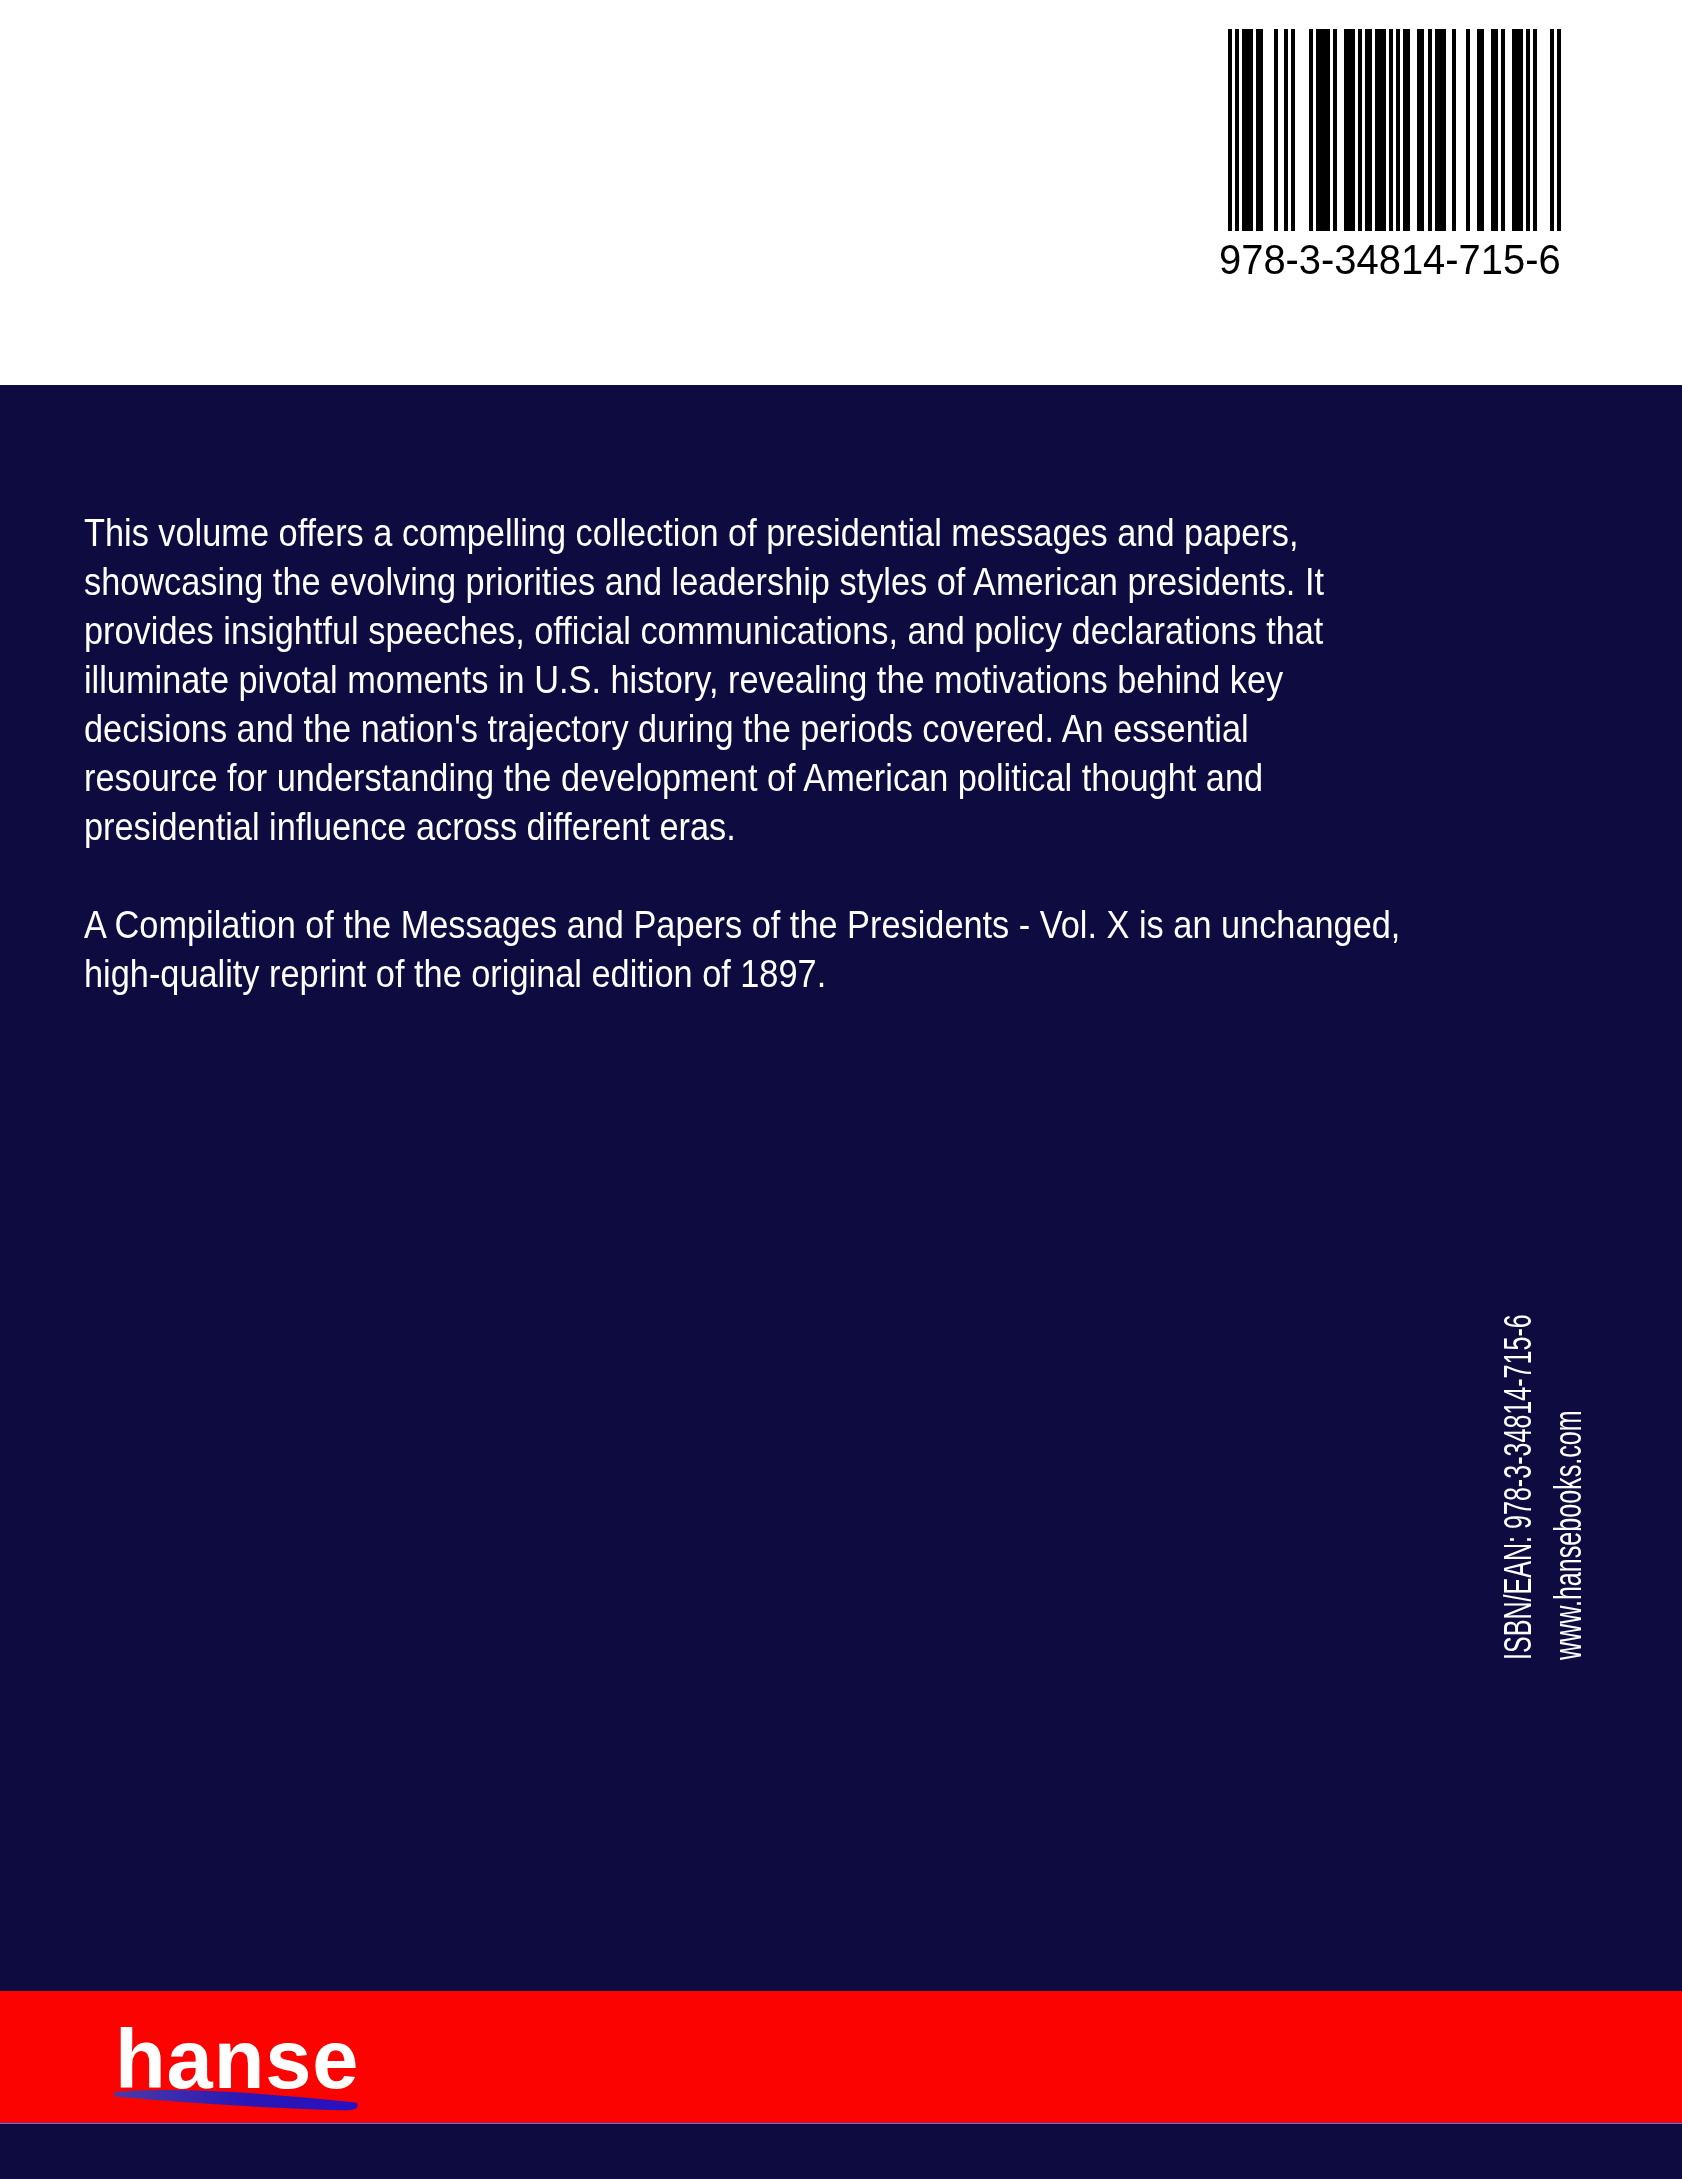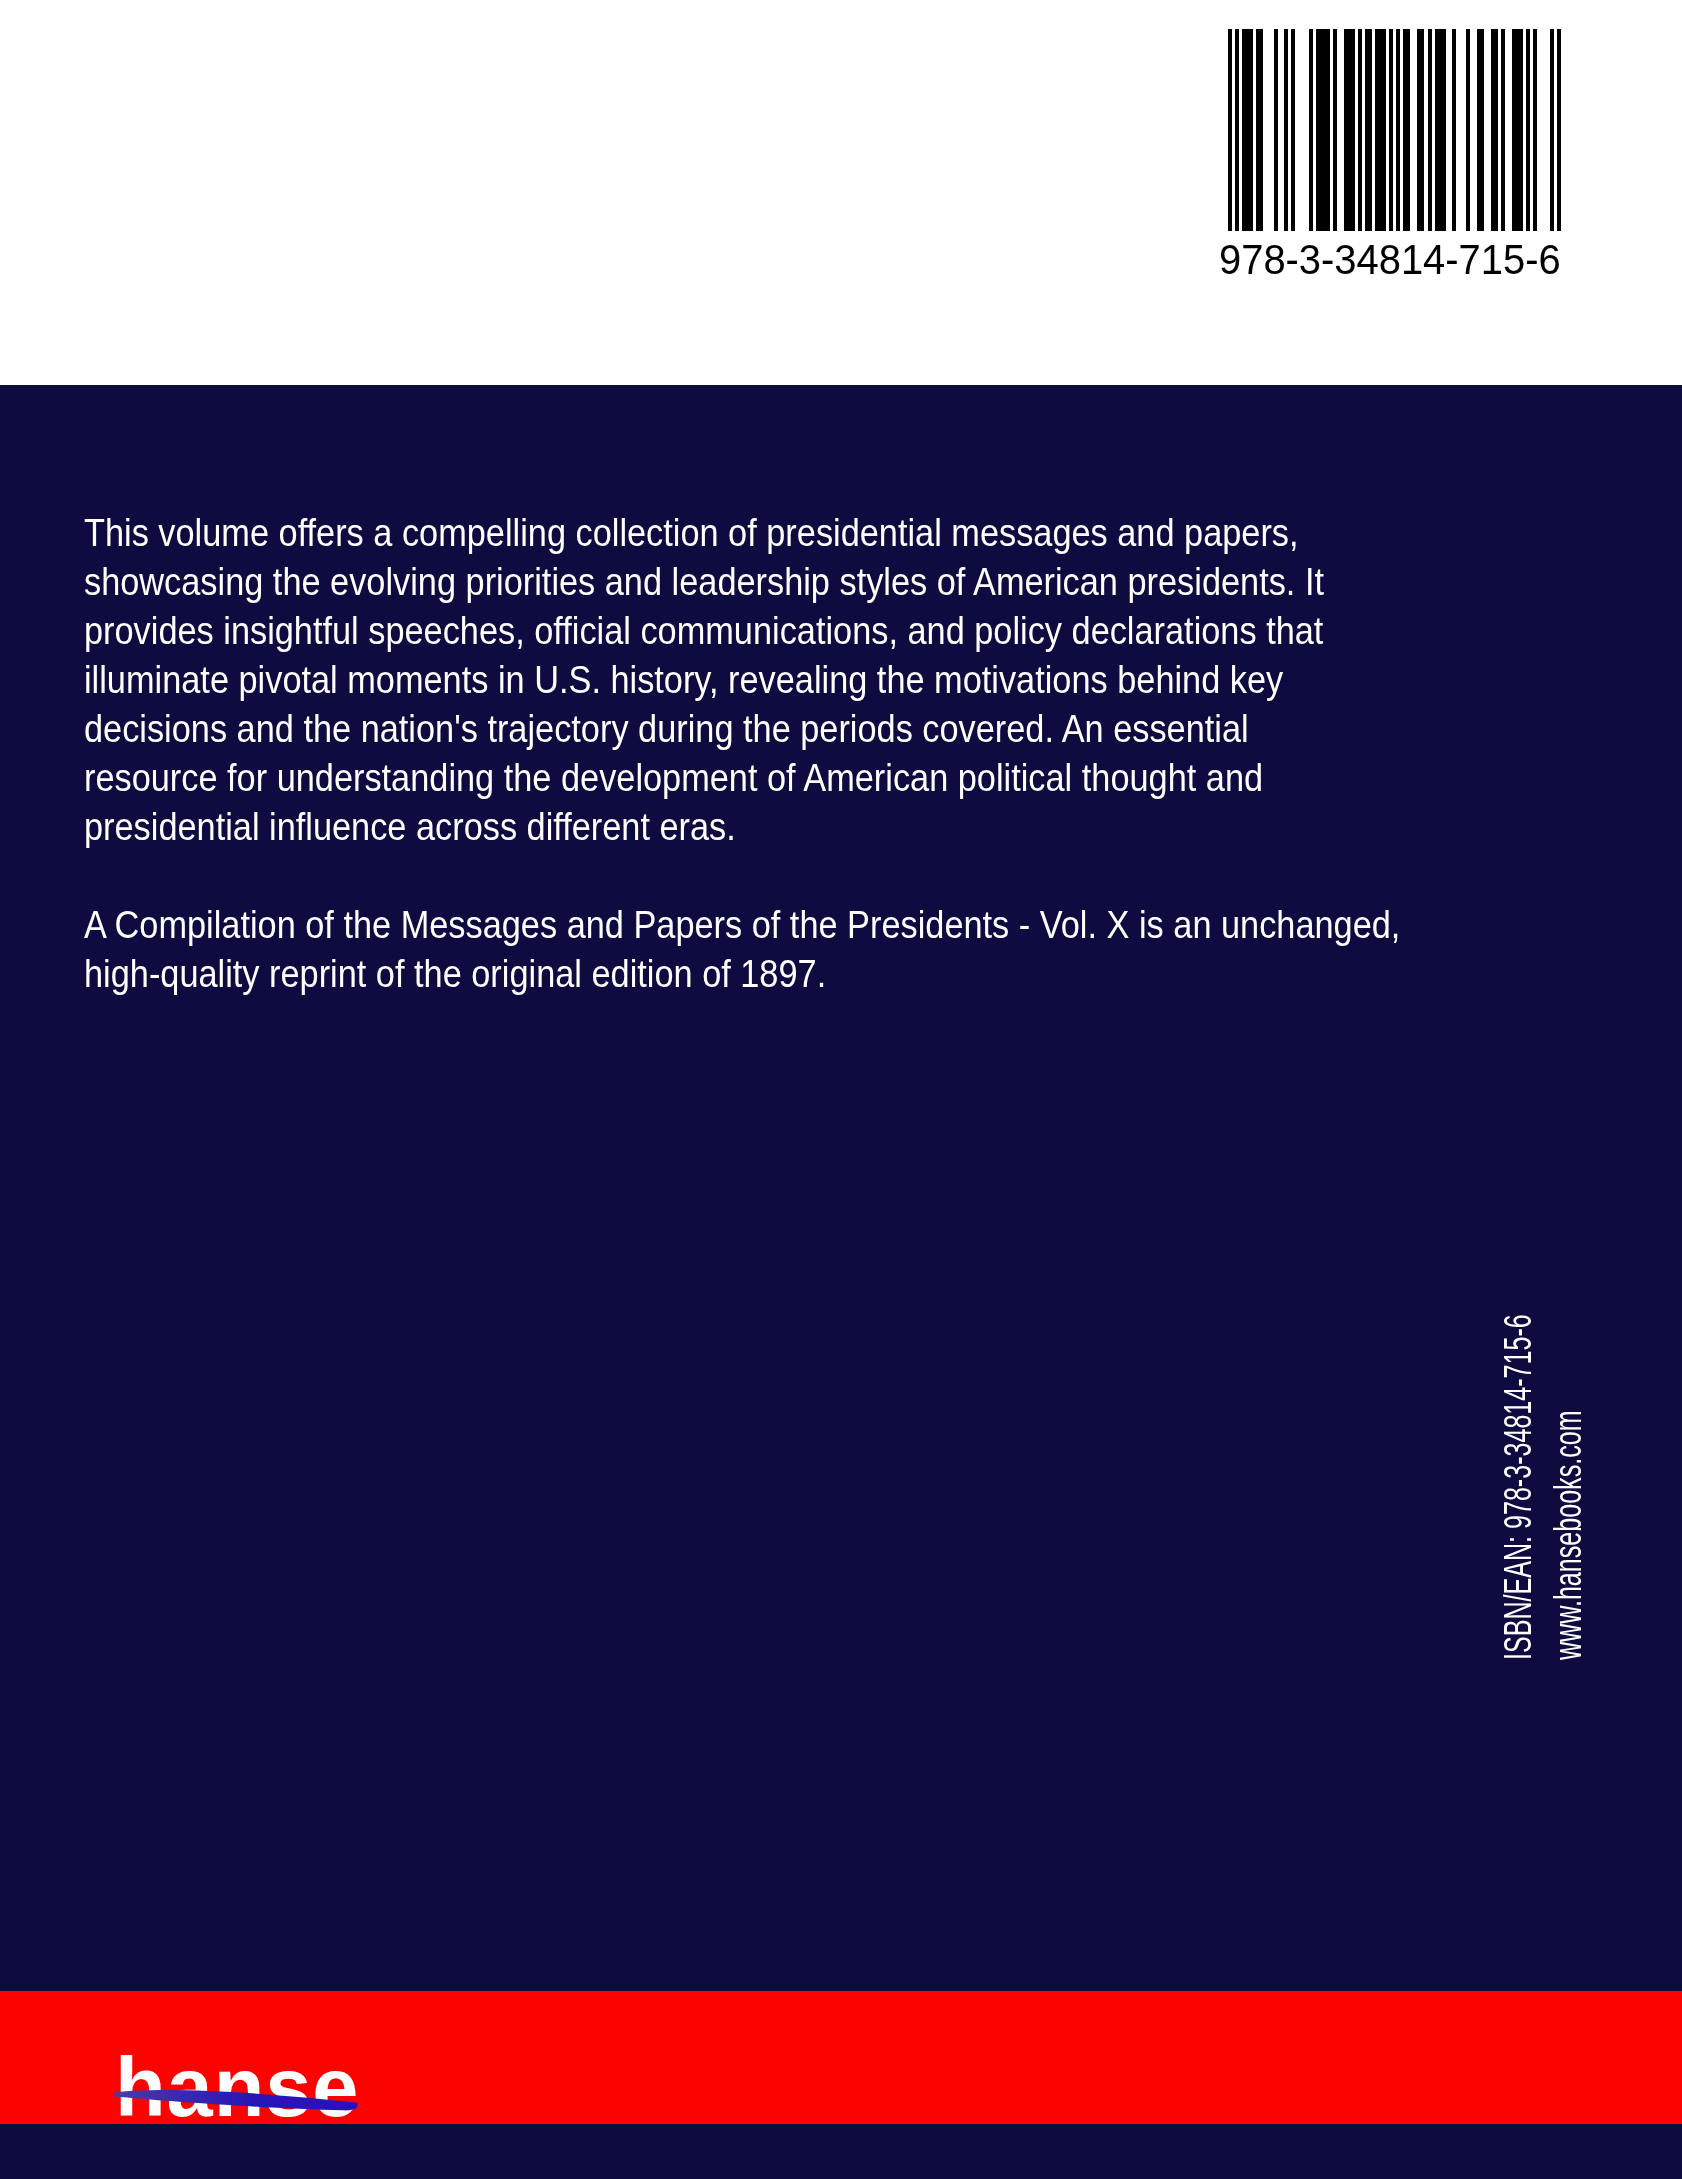--- a/index.html
+++ b/index.html
@@ -1,20 +1,20 @@
 <!DOCTYPE html>
 <html style="--navy: #0d0b40; --red: #fb0300; --swoosh: #2817b5; --barcode_black: #000000; --text_white: #ffffff;font-size:14px"><head>
 <meta charset="utf-8">
 <style>
   html, body { margin: 0; padding: 0; background: #ffffff; }
   .page {
     position: relative;
     width: 1683px;
     height: 2180px;
-    background: #1d4ed8;
+    background: #3b82f6;
     overflow: hidden;
     font-family: "Liberation Sans", sans-serif;
   }
   
   .top-area {
     position: absolute; left: 0; top: 0;
     width: 1683px; height: 385px;
     background: #ffffff;
   }
   .barcode {
@@ -54,21 +54,21 @@
   .v-web  { left: 1588px; top: 1620px; }
   
   .publisher-band {
     position: absolute; left: 0; top: 1991px;
     width: 1683px; height: 132px;
     background: var(--red, #fb0300);
   }
   .hanse-logo {
     position: absolute; left: 115px; top: 2018px;
     font-size: 83px; line-height: 83px; font-weight: bold;
-    letter-spacing: 0.9px; color: #ffffff; white-space: nowrap; margin-top: 28px;
+    letter-spacing: 0.9px; color: #ffffff; white-space: nowrap;
   }
   .swoosh { position: absolute; left: 111px; top: 2086px; }
   
   .bottom-bar {
     position: absolute; left: 0; top: 2124px;
     width: 1683px; height: 56px;
     background: var(--navy, #0d0b40);
   }
 </style>
 </head>

